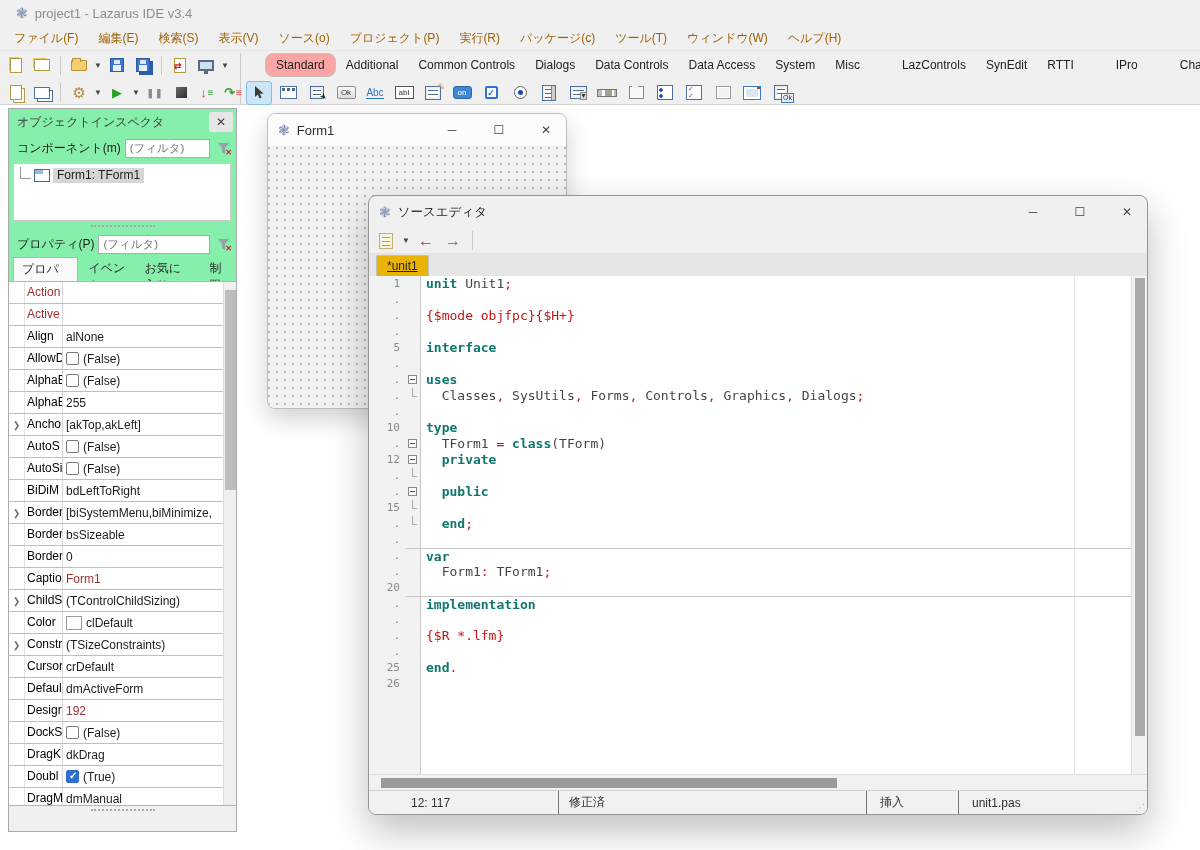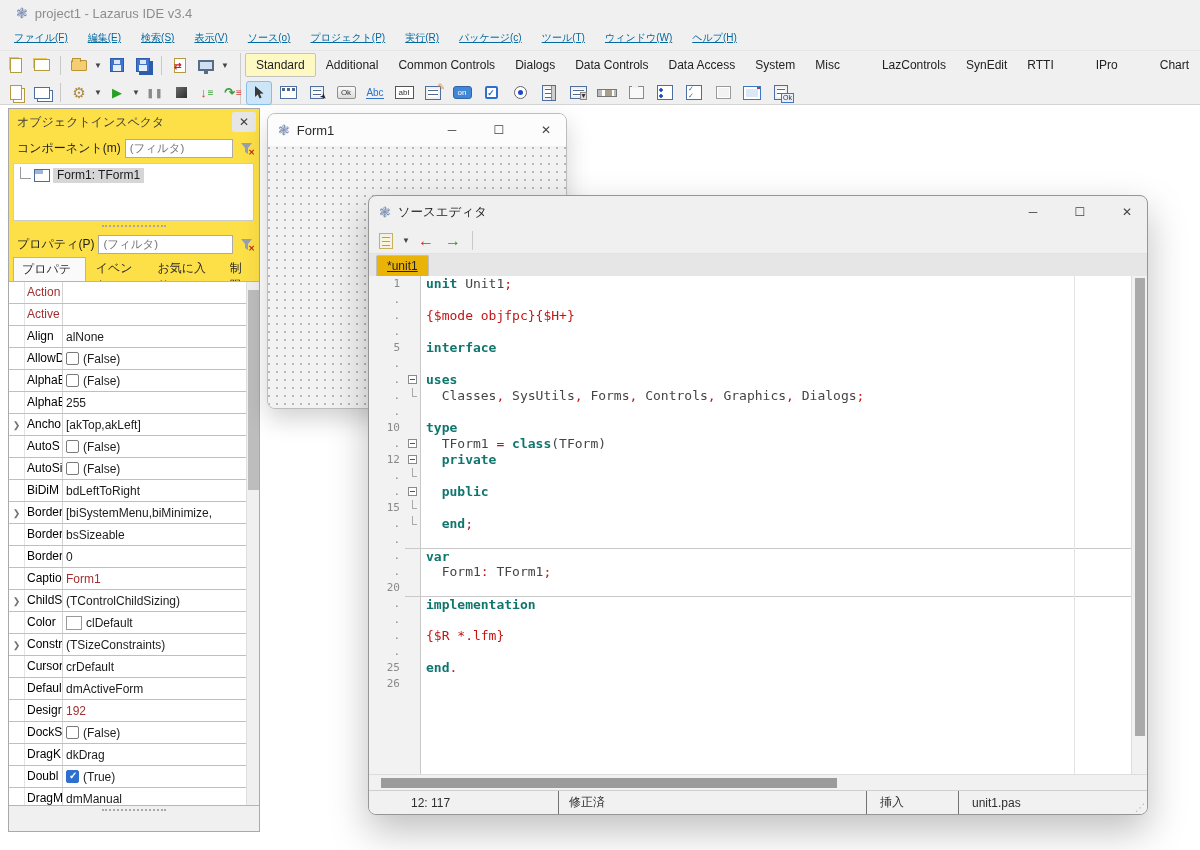--- a/index.html
+++ b/index.html
@@ -5,21 +5,21 @@
   * { margin:0; padding:0; box-sizing:border-box; }
   html,body { width:1200px; height:850px; overflow:hidden; background:#fff;
     font-family:"Liberation Sans",sans-serif; color:#1c1c1c; }
 
   
   .main-top{position:absolute;left:0;top:0;width:1200px;height:105px;background:#f0f0f0;border-bottom:1px solid #d4d4d4;}
   .titlebar{height:26px;display:flex;align-items:center;padding-left:16px;gap:7px;}
   .titlebar .title{font-size:13px;color:#8d8d8d;}
   .app-icon{font-size:14px;color:#7d8fb3;line-height:1;}
   .menubar{height:24px;display:flex;align-items:center;padding-left:4px;}
-  .menu-item{font-size:10px;padding:3px 10px;color:#0369a1;border-radius:3px;cursor:default;text-decoration:underline;}
+  .menu-item{font-size:12px;padding:3px 10px;color:#a16207;border-radius:3px;cursor:default;}
   .tbzone{position:relative;height:55px;border-top:1px solid #e6e6e6;}
   .tb-vsep{position:absolute;left:240px;top:2px;width:1px;height:51px;background:#cccccc;}
   .tbrow{position:absolute;display:flex;align-items:center;gap:2px;}
   .tbrow1{left:4px;top:1px;height:26px;}
   .tbrow2{left:4px;top:28px;height:27px;}
   .tbtn{width:24px;height:23px;display:flex;align-items:center;justify-content:center;border-radius:3px;position:relative;}
   .tsep{width:1px;height:19px;background:#c9c9c9;margin:0 4px;}
   .tdd{width:10px;height:23px;display:flex;align-items:center;justify-content:center;font-size:8px;color:#444;}
 
   
@@ -43,21 +43,21 @@
   .ic-stop{width:11px;height:11px;background:linear-gradient(135deg,#6a6a6a,#2e2e2e);display:block;}
   .g-step{font-size:13px;font-weight:bold;display:flex;align-items:center;line-height:1;}
   .g-step i{font-style:normal;font-size:10px;margin-left:1px;}
   .g-red{color:#d23c3c;} .g-red i{color:#3aa13a;}
   .g-green{color:#3aa13a;} .g-green i{color:#d23c3c;}
   .g-gray{color:#8a8a8a;} .g-gray i{color:#8a8a8a;}
 
   
   .pal-tabs{position:absolute;left:245px;top:1px;height:26px;display:flex;align-items:center;}
   .pal-tab{font-size:12px;color:#222;padding:4px 10px;white-space:nowrap;}
-  .pal-tab.sel{background:#fef9c3;border:1px solid #c3c3c3;border-radius:2px;}
+  .pal-tab.sel{background:#fca5a5;border:1px solid #c3c3c3;border-radius:8px;margin-left:20px;}
   .pal-tab.gap{margin-left:22px;}
   .pal-icons{position:absolute;left:246px;top:28px;height:27px;display:flex;align-items:center;gap:3px;}
   .pi{width:26px;height:24px;display:flex;align-items:center;justify-content:center;border:1px solid transparent;border-radius:3px;position:relative;}
   .pi.sel{background:#cde6f7;border-color:#86bfe8;}
   .pb{position:relative;background:#fff;border:1px solid #4d6fa0;display:block;}
   .pl-lines{background-image:repeating-linear-gradient(to bottom,transparent 0 3px,#51688c 3px 4px);background-clip:content-box;padding:2px;}
   .pi-mainmenu{width:17px;height:13px;}
   .pi-mainmenu::before{content:"";position:absolute;top:1px;left:1px;right:1px;height:3px;background:repeating-linear-gradient(to right,#51688c 0 3px,transparent 3px 5px);}
   .pi-popup{width:14px;height:13px;}
   .pi-popup::after{content:"➤";position:absolute;right:-4px;bottom:-3px;font-size:8px;color:#222;transform:rotate(40deg);}
@@ -81,21 +81,21 @@
   .pi-rgroup{width:16px;height:15px;}
   .pi-cgroup{width:16px;height:15px;}
   .pi-cgroup i{position:absolute;left:1px;top:-1px;font-style:normal;font-size:7px;color:#2f6fd0;line-height:7px;}
   .pi-panel{width:15px;height:13px;background:#f2f2f2;border:1px solid #999;box-shadow:inset 0 0 0 1px #fff;display:block;}
   .pi-frame{width:18px;height:14px;background:#dbe8f7;border:1px solid #3c78c8;box-shadow:inset 0 0 0 2px #fff;display:block;position:relative;}
   .pi-frame::after{content:"";position:absolute;right:0;top:0;width:3px;height:2px;background:#cc3333;}
   .pi-action{width:14px;height:15px;}
   .pi-action .badge{position:absolute;right:-7px;bottom:-4px;background:#e9f0fa;border:1px solid #3c78c8;font-size:7px;color:#333;padding:0 1px;line-height:8px;}
 
   
-  .oi{position:absolute;left:8px;top:108px;width:252px;height:724px;background:#fde047;border:1px solid #a9a9a9;display:flex;flex-direction:column;}
+  .oi{position:absolute;left:8px;top:108px;width:229px;height:724px;background:#86efac;border:1px solid #a9a9a9;display:flex;flex-direction:column;}
   .oi-title{height:26px;position:relative;display:flex;align-items:center;padding-left:8px;}
   .oi-title span{font-size:12px;color:#3d3d3d;}
   .oi-close{position:absolute;right:3px;top:3px;width:24px;height:20px;background:#e6e6e6;color:#9a9a9a;font-size:10px;display:flex;align-items:center;justify-content:center;border-radius:2px;}
   .oi-filterrow{height:26px;display:flex;align-items:center;padding:0 4px 0 8px;gap:4px;}
   .oi-filterrow label{font-size:12px;color:#1d1d1d;white-space:nowrap;}
   .oi-filterrow input{flex:1;height:19px;border:1px solid #ababab;background:#fff;font-size:11.5px;color:#666;padding:0 4px;font-family:inherit;min-width:0;}
   .funnel{width:18px;height:16px;position:relative;flex:none;display:flex;align-items:center;justify-content:center;}
   .funnel i{position:absolute;right:0px;bottom:-1px;font-style:normal;font-size:8px;color:#c22525;font-weight:bold;}
   .oi-tree{margin:2px 5px 0 4px;height:58px;background:#fff;border:1px solid #cdcdcd;padding:4px 0 0 6px;}
   .tree-item{display:flex;align-items:center;gap:3px;}

